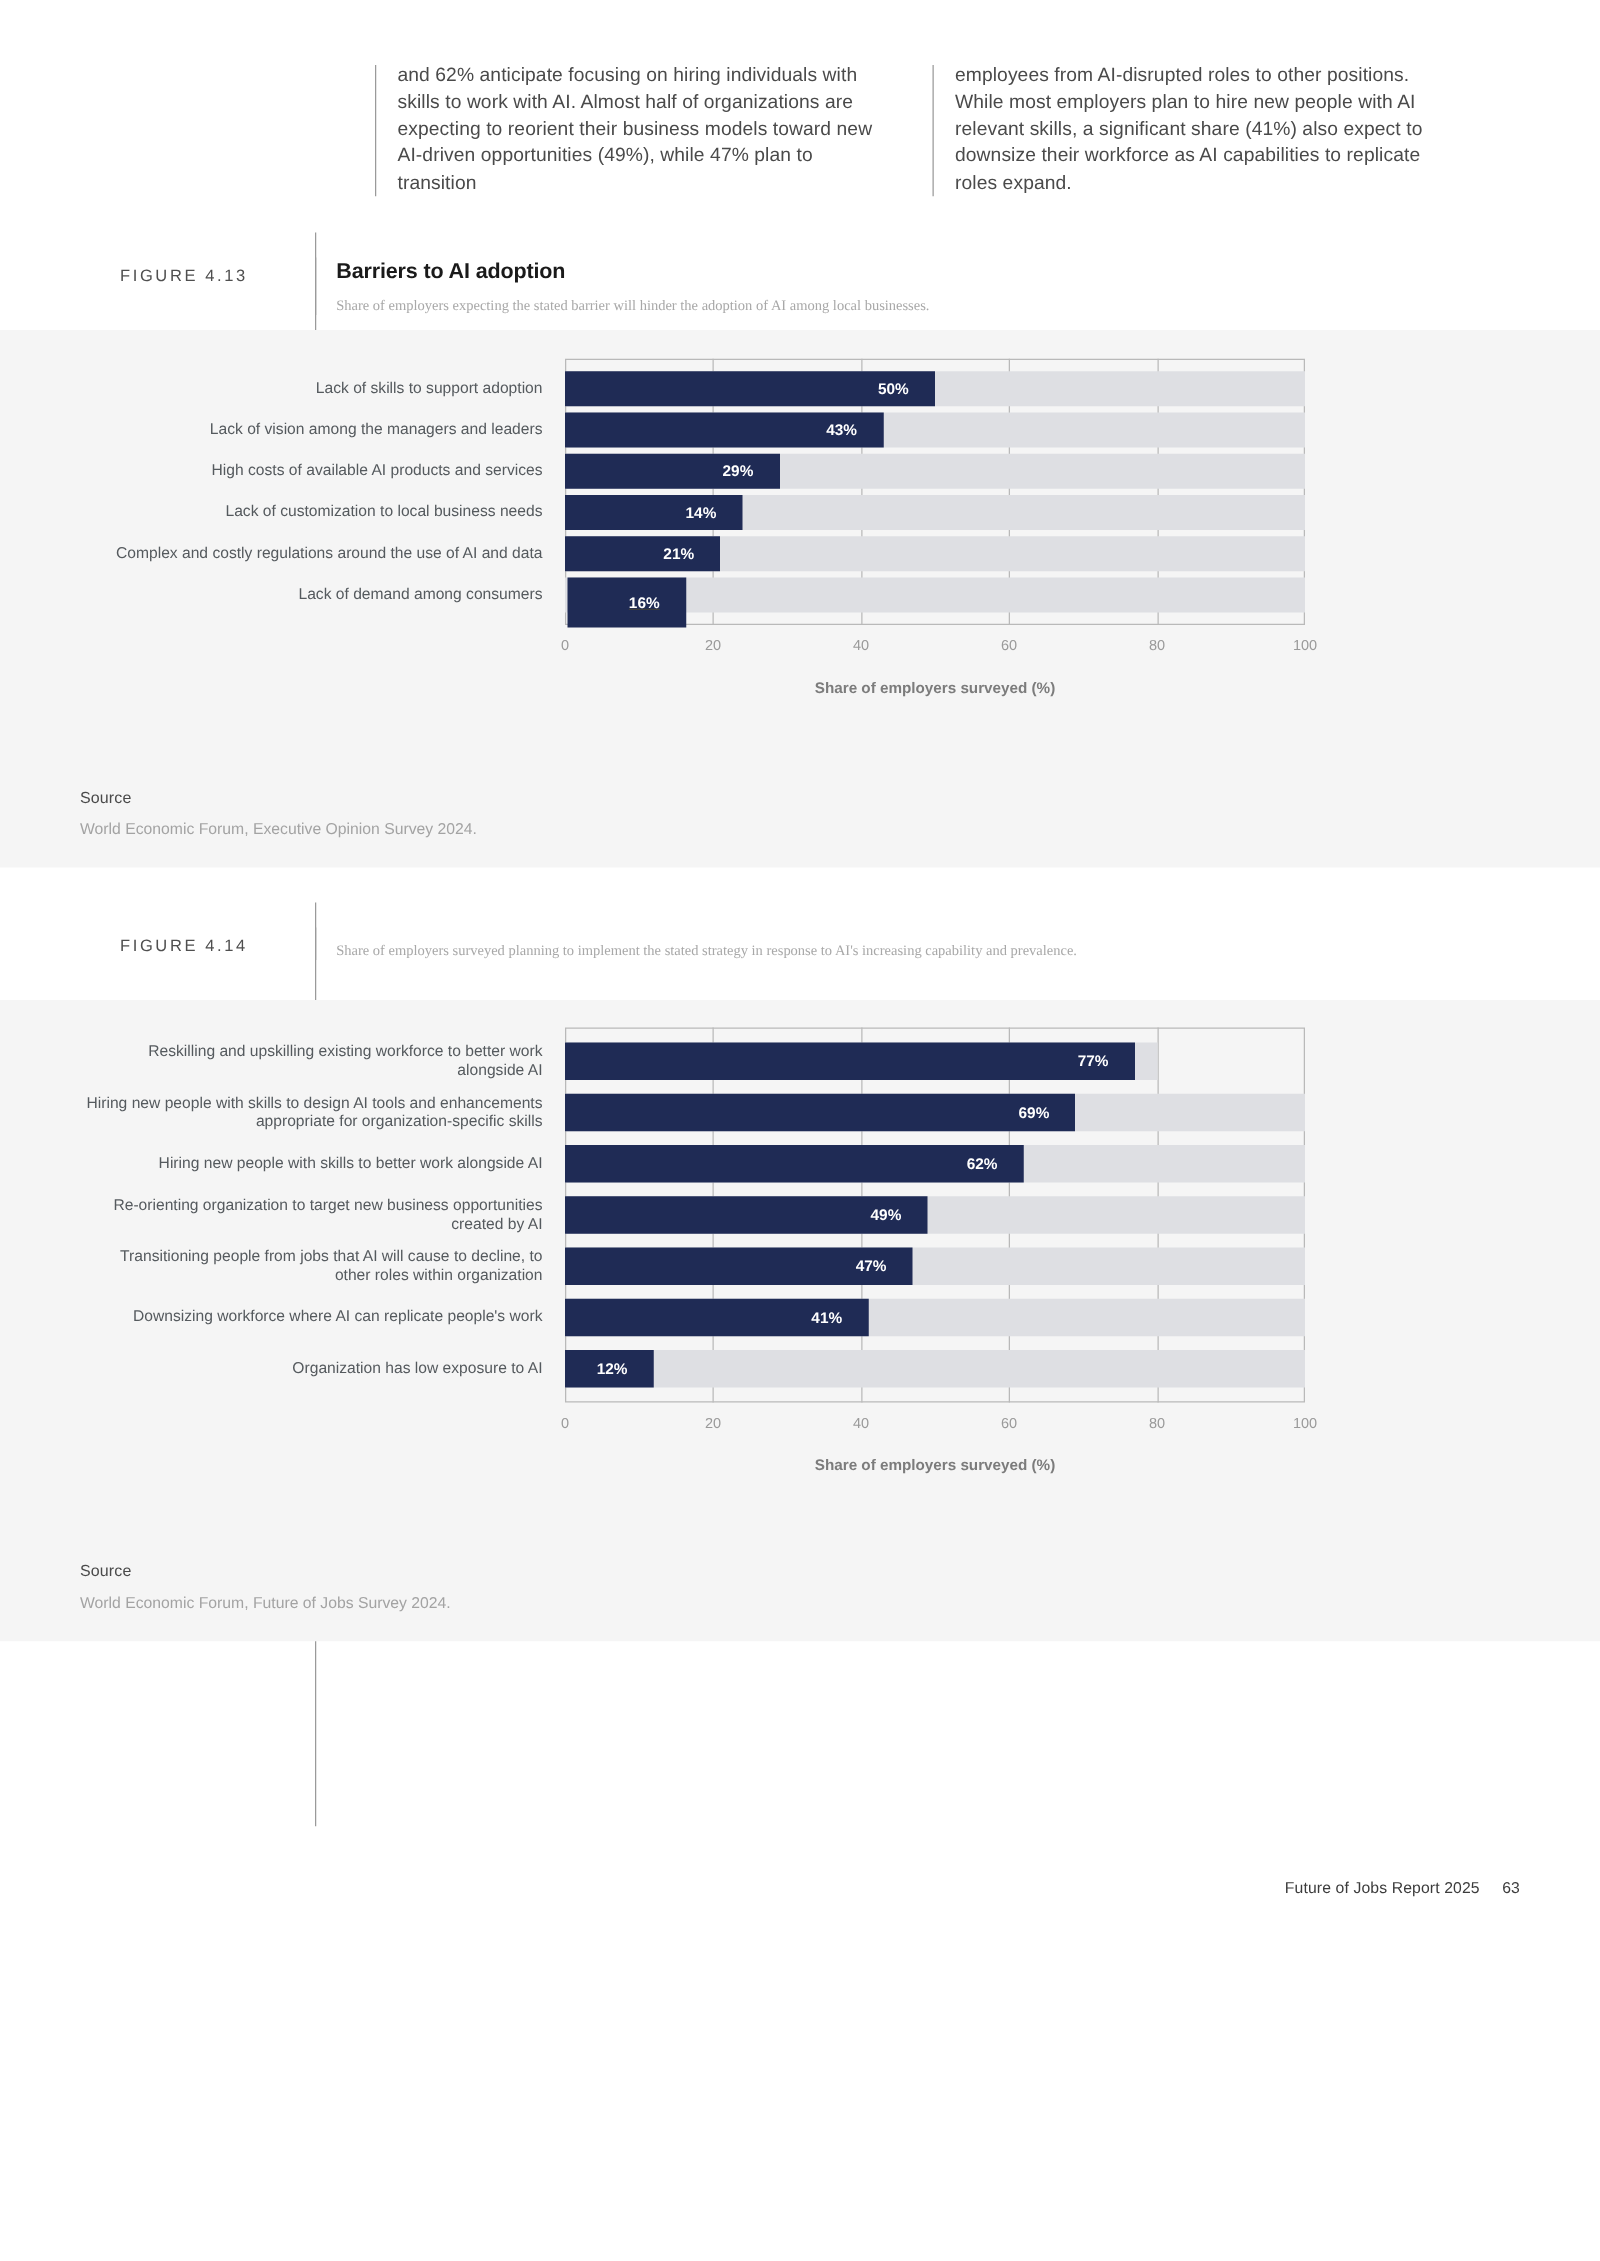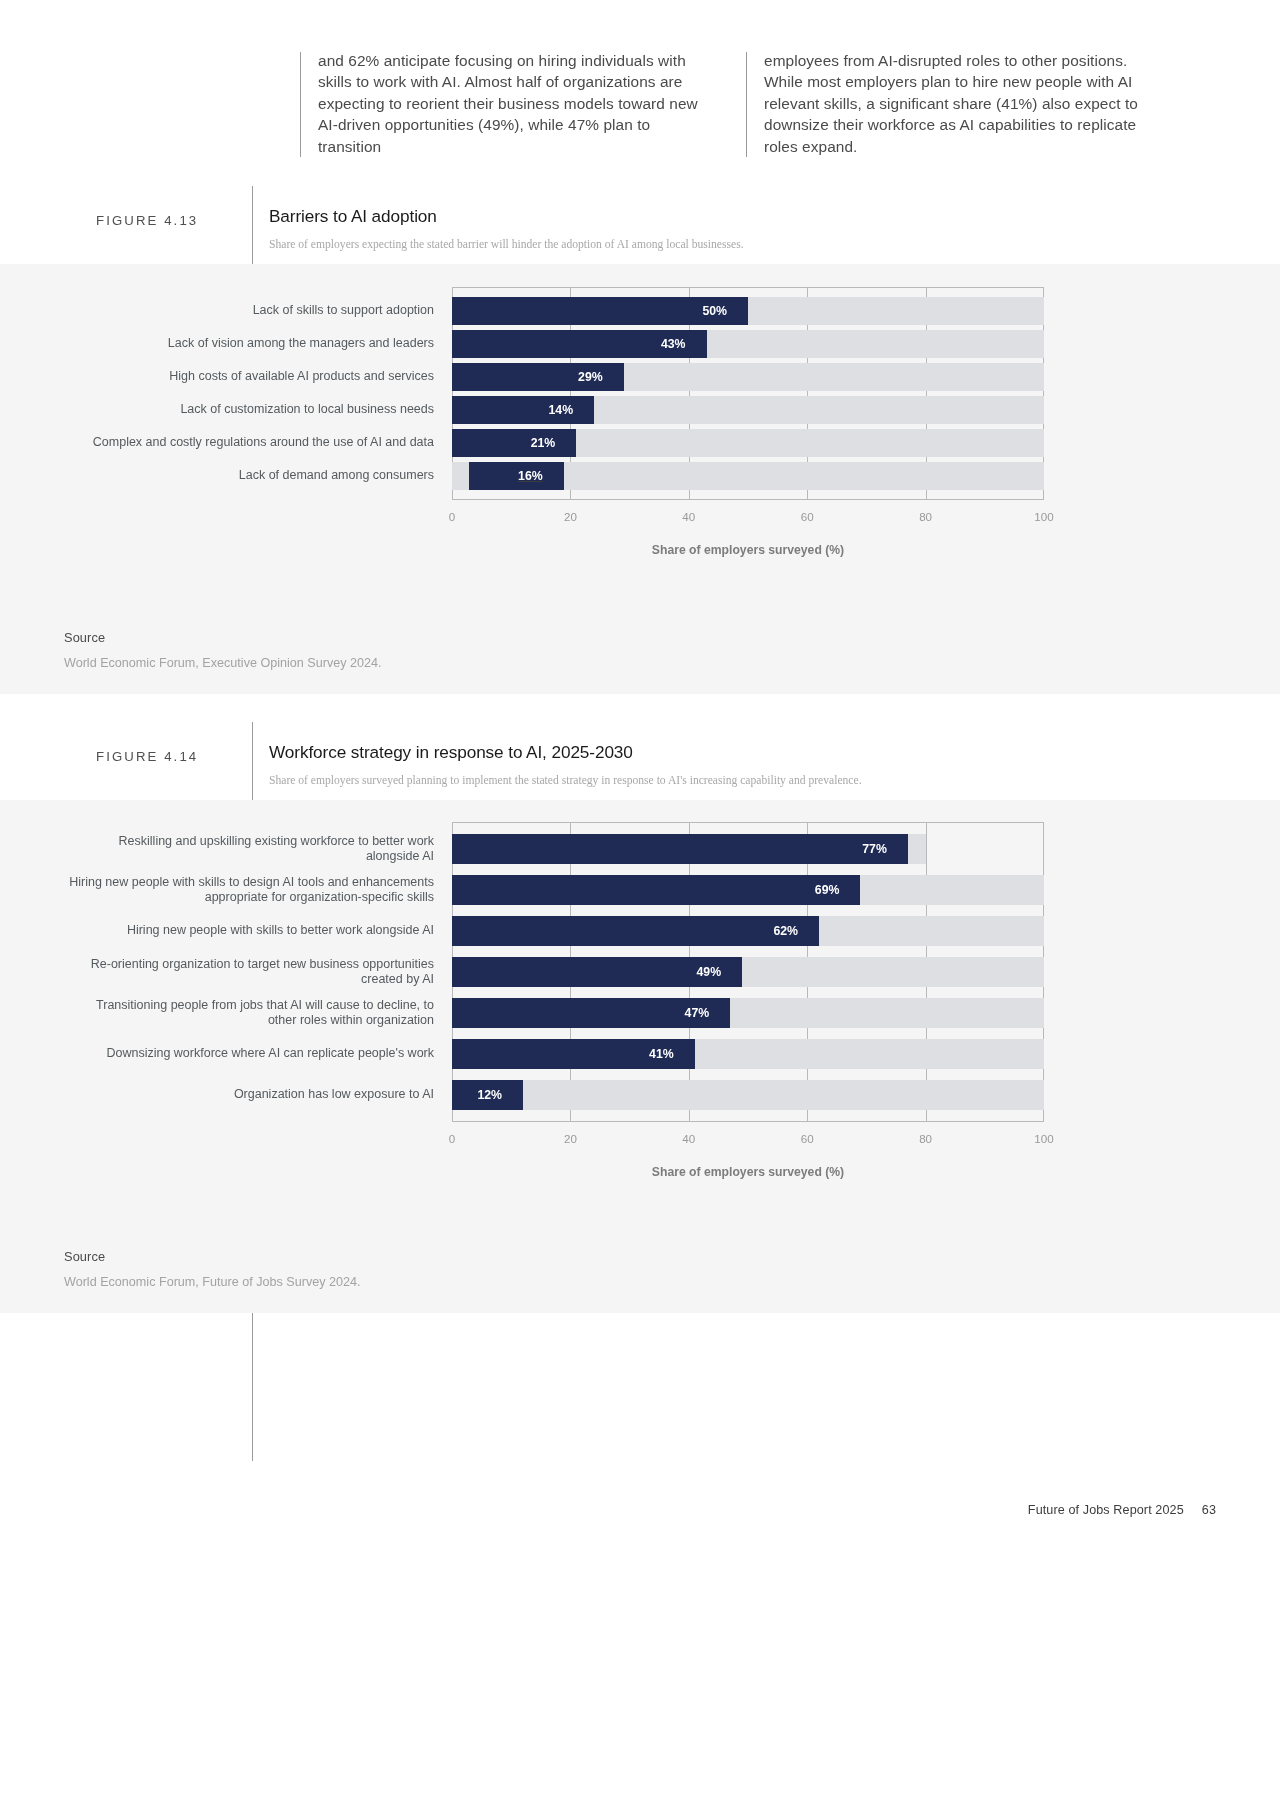--- a/index.html
+++ b/index.html
@@ -63,21 +63,21 @@
     padding-top: 7px;
   }
   .fig-rule {
     width: 1px;
     background: #9a9a9a;
     flex: none;
   }
   .fig-text { padding-left: 16px; }
   .fig-title {
     font-size: 17.2px;
-    font-weight: normal;
+    font-weight: bold;
     color: #1a1a1a;
     letter-spacing: -0.1px;
     line-height: 20px;
   }
   .fig-sub {
     margin-top: 11px;
     font-size: 11.6px;
     color: #a8a8a8;
     line-height: 15px;
     font-family: Liberation Serif, serif;
@@ -246,21 +246,21 @@
           <div class="bar" style="position: absolute; left: 452px; top: 132px; height: 28px; width: 142.08px;">
             <span class="bar-val">14%</span>
           </div>
           <div class="cat-label" style="position: absolute; left: 67px; width: 385px; top: 132px; height: 28px; display: flex; align-items: center; justify-content: flex-end;">Lack of customization to local business needs</div>
           <div class="track" style="position: absolute; left: 452px; top: 165px; height: 28px; width: 592px;"></div>
           <div class="bar" style="position: absolute; left: 452px; top: 165px; height: 28px; width: 124.32px;">
             <span class="bar-val">21%</span>
           </div>
           <div class="cat-label" style="position: absolute; left: 67px; width: 385px; top: 165px; height: 28px; display: flex; align-items: center; justify-content: flex-end;">Complex and costly regulations around the use of AI and data</div>
           <div class="track" style="position: absolute; left: 452px; top: 198px; height: 28px; width: 592px;"></div>
-          <div class="bar" style="position: absolute; left: 469px; top: 198px; height: 28px; width: 94.72px; text-decoration: underline;">
+          <div class="bar" style="position: absolute; left: 454px; top: 198px; height: 40px; width: 94.72px; text-decoration: underline;">
             <span class="bar-val">16%</span>
           </div>
           <div class="cat-label" style="position: absolute; left: 67px; width: 385px; top: 198px; height: 28px; display: flex; align-items: center; justify-content: flex-end;">Lack of demand among consumers</div>
           <div class="tick-labels" style="left: 0px; top: 246px; width: 1280px;">
             <span class="tick" style="left: 452px;">0</span>
             <span class="tick" style="left: 570.4px;">20</span>
             <span class="tick" style="left: 688.8px;">40</span>
             <span class="tick" style="left: 807.2px;">60</span>
             <span class="tick" style="left: 925.6px;">80</span>
             <span class="tick" style="left: 1044px;">100</span>
@@ -272,21 +272,20 @@
       <div class="source-label">Source</div>
       <div class="source-text">World Economic Forum, Executive Opinion Survey 2024.</div>
     </div>
   </div>
 
   <div class="fig-head-rule-up" style="top:722px; height:78px;"></div>
   <div class="fig-head" style="top:742px;">
     <div class="fig-num">FIGURE 4.14</div>
     <div class="fig-rule"></div>
     <div class="fig-text">
-      <div class="fig-title">Workforce strategy in response to AI, 2025-2030</div>
       <div class="fig-sub">Share of employers surveyed planning to implement the stated strategy in response to AI's increasing capability and prevalence.</div>
     </div>
   </div>
 
   <div class="panel" style="top:800px; height:513px;">
     <div class="chart" id="chart-2">
         <div style="position: absolute; left: 0px; top: 0px; width: 1280px;">
           <div class="plot-frame" style="left: 452px; top: 22px; width: 592px; height: 300px;"></div>
           <div class="gridline" style="left: 570.4px; top: 22px; height: 300px; bottom: auto;"></div>
           <div class="gridline" style="left: 688.8px; top: 22px; height: 300px; bottom: auto;"></div>

